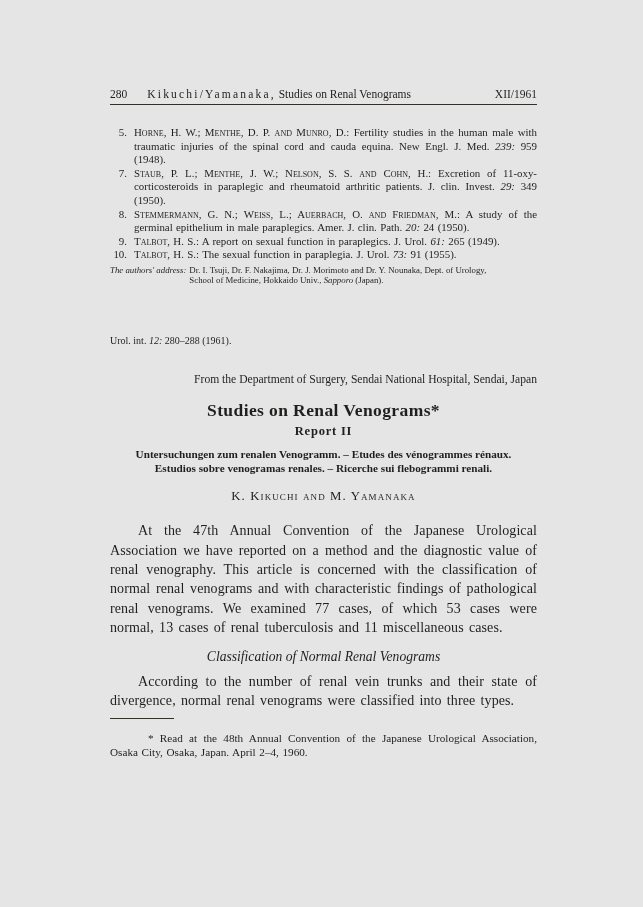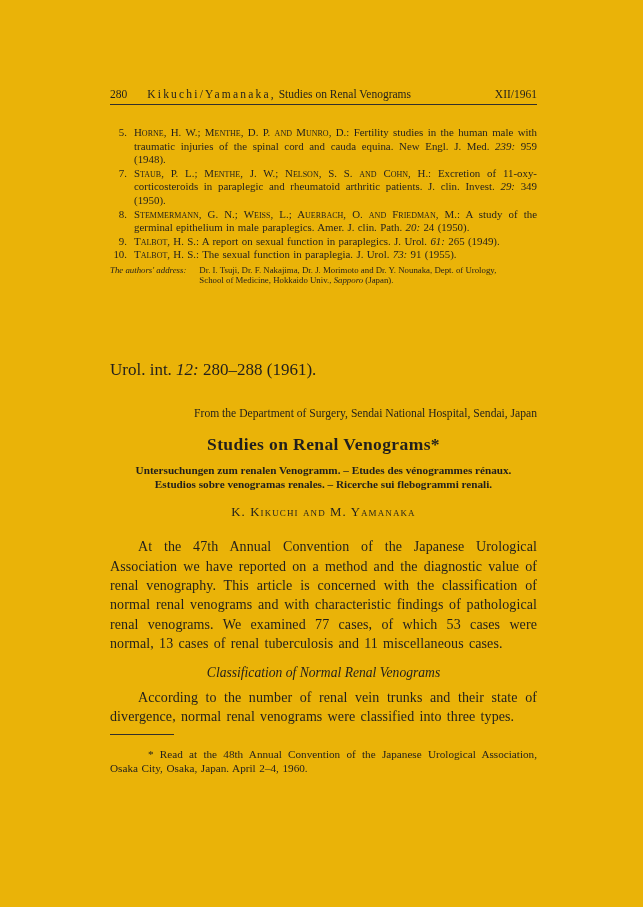--- a/index.html
+++ b/index.html
@@ -1,20 +1,20 @@
 <!DOCTYPE html>
 <html><head>
 <meta charset="utf-8">
 <style>
   html, body { margin: 0; padding: 0; }
   .page {
     position: relative;
     width: 643px;
     height: 907px;
-    background: #eab308;
+    background: #e5e5e5;
     font-family: "Liberation Serif", serif;
     color: #211f1d;
     overflow: hidden;
   }
   .content {
     position: absolute;
     left: 110px;
     top: 0;
     width: 427px;
   }
@@ -56,26 +56,26 @@
   
   .addr {
     display: flex;
     margin-top: 3px;
     font-size: 8.8px;
     line-height: 10px;
   }
   .addr-label {
     flex: 0 0 auto;
     font-style: italic;
-    margin-right: 13px;
+    margin-right: 3px;
     white-space: nowrap;
   }
   .addr-text { flex: 1 1 auto; }
   
-  .citation { margin-top: 75px; font-size: 17px; }
+  .citation { margin-top: 50px; font-size: 10px; }
   .affiliation { margin-top: 27px; text-align: right; font-size: 11.6px; }
   
   .article-title {
     margin-top: 14px;
     text-align: center;
     font-size: 17.5px;
     font-weight: bold;
     letter-spacing: 0.4px;
   }
   .report-sub {
@@ -157,20 +157,21 @@
     <div class="addr">
       <span class="addr-label">The authors' address:</span>
       <span class="addr-text"><span>Dr. I. Tsuji, Dr. F. Nakajima, Dr. J. Morimoto and Dr. Y. Nounaka, Dept. of Urology,</span><br><span><span>School of Medicine, Hokkaido Univ., </span><span class="it">Sapporo</span><span> (Japan).</span></span></span>
     </div>
 
     <div class="citation"><span>Urol. int. </span><span class="it">12:</span><span> 280–288 (1961).</span></div>
 
     <div class="affiliation">From the Department of Surgery, Sendai National Hospital, Sendai, Japan</div>
 
     <div class="article-title">Studies on Renal Venograms*</div>
+    <div class="report-sub">Report II</div>
     <div class="trans-titles">
       <div>Untersuchungen zum renalen Venogramm. – Etudes des vénogrammes rénaux.</div>
       <div>Estudios sobre venogramas renales. – Ricerche sui flebogrammi renali.</div>
     </div>
     <div class="article-authors">K. Kikuchi and M. Yamanaka</div>
 
     <p class="body-par">At the 47th Annual Convention of the Japanese Urological Association we have reported on a method and the diagnostic value of renal venography. This article is concerned with the classification of normal renal venograms and with characteristic findings of pathological renal venograms. We examined 77 cases, of which 53 cases were normal, 13 cases of renal tuberculosis and 11 miscellaneous cases.</p>
 
     <div class="section-heading">Classification of Normal Renal Venograms</div>
 

